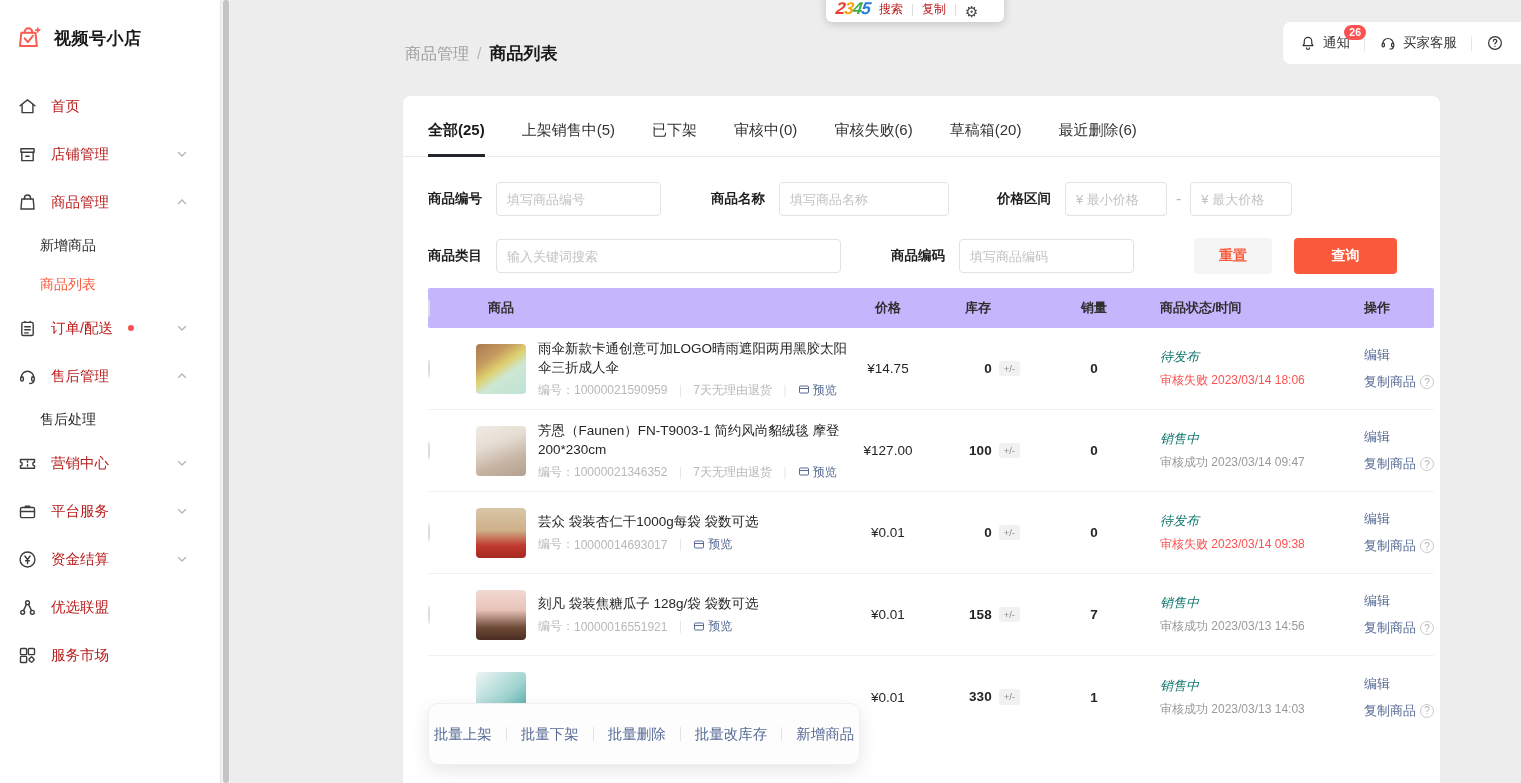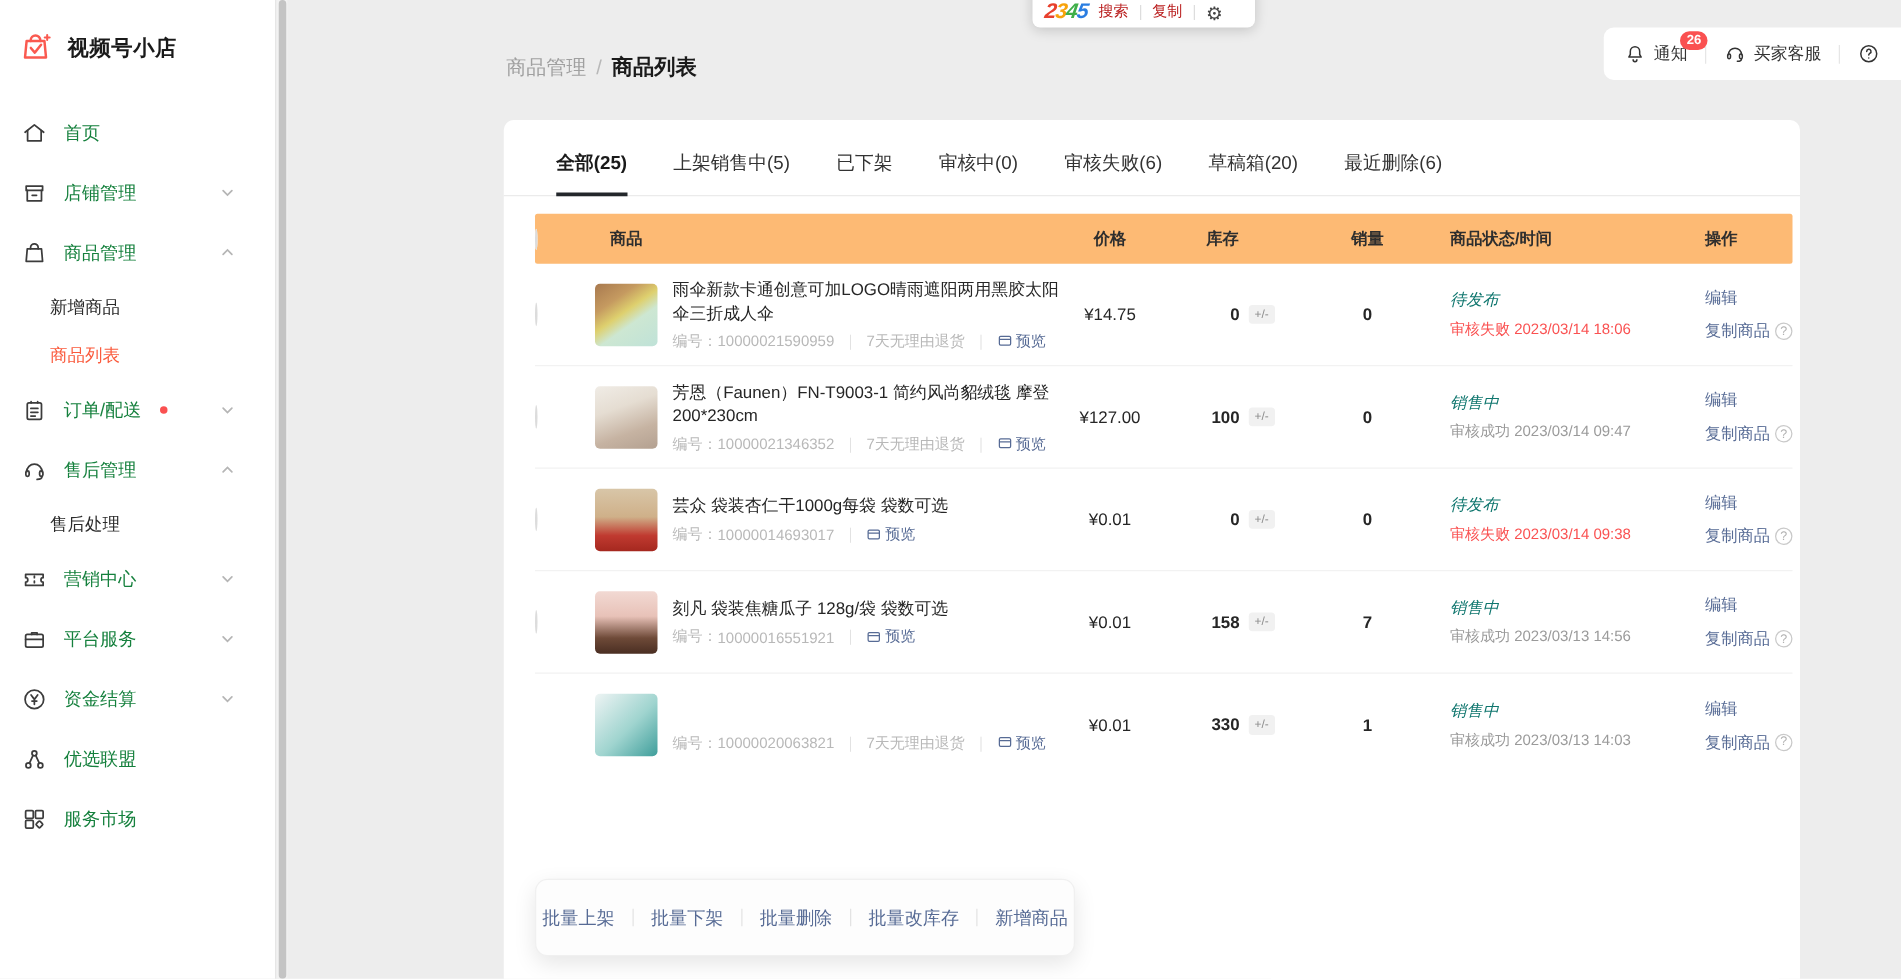--- a/index.html
+++ b/index.html
@@ -9,21 +9,21 @@
     background:#ededed; color:#262626; position:relative;
   }
   svg { display:block; }
 
   
   .sidebar { position:absolute; left:0; top:0; width:220px; height:783px; background:#fff; }
   .logo-row { display:flex; align-items:center; gap:11px; padding:24px 0 0 15px; }
   .logo-title { font-size:17px; font-weight:700; color:#1a1a1a; letter-spacing:.5px; }
   .nav { position:absolute; left:0; top:82px; width:100%; }
   .nav-item { position:relative; height:48px; display:flex; align-items:center; gap:13px; padding-left:17px; cursor:pointer; }
-  .nav-item .lbl { font-size:14.5px; color:#15803d; }
+  .nav-item .lbl { font-size:14.5px; color:#b91c1c; }
   .nav-sub { height:39px; display:flex; align-items:center; padding-left:40px; cursor:pointer; }
   .nav-sub .lbl { font-size:14px; color:#2b2b2b; }
   .nav-sub .lbl.active { color:#fa5a3c; }
   .chev { position:absolute; right:32px; top:50%; transform:translateY(-50%); color:#b5b5b5; }
   .red-dot { width:6px; height:6px; border-radius:50%; background:#fa5151; margin-left:2px; }
 
   .scroll-strip { position:absolute; left:220px; top:0; width:10px; height:783px; background:#f2f2f2; border-left:1px solid #e6e6e6;}
   .scroll-thumb { position:absolute; left:2px; top:0; width:6px; height:783px; border-radius:3px; background:#c4c4c4; }
 
   
@@ -43,40 +43,40 @@
     border-radius:6px; box-shadow:0 2px 10px rgba(0,0,0,.18); display:flex; align-items:flex-end;
     padding:0 10px 3px 10px; gap:9px; }
   .ext-logo { font-style:italic; font-weight:800; font-size:17px; letter-spacing:-1px; transform:skewX(-8deg); }
   .ext-link { font-size:12px; color:#b91c1c; cursor:pointer; padding-bottom:1px; }
   .ext-div { width:1px; height:12px; background:#ddd; margin-bottom:3px; }
   .ext-gear { font-size:15px; color:#444; cursor:pointer; line-height:1; }
 
   
   .card { position:absolute; left:403px; top:96px; width:1037px; height:700px; background:#fff; border-radius:8px 8px 0 0; }
 
-  .tabs { display:flex; gap:37px; padding:0 42px; margin-top:25px; border-bottom:1px solid #ebebeb; }
+  .tabs { display:flex; gap:37px; padding:0 25px; margin-top:25px; border-bottom:1px solid #ebebeb; }
   .tab { font-size:15px; color:#333; padding-bottom:16px; position:relative; cursor:pointer; white-space:nowrap; }
   .tab.active { color:#1a1a1a; font-weight:700; }
   .tab.active:after { content:""; position:absolute; left:0; right:0; bottom:-1px; height:3px; background:#23272b; }
 
   .filters { padding:0 25px; margin-top:25px; }
   .f-row { display:flex; align-items:center; margin-bottom:22px; }
   .f-label { font-size:13.5px; font-weight:700; color:#1f1f1f; margin-right:14px; white-space:nowrap; }
   .f-input { height:34px; border:1px solid #e2e2e2; border-radius:4px; padding:0 10px; font-size:13px; color:#333;
     font-family:inherit; outline:none; background:#fff; }
   .f-input::placeholder { color:#c2c2c2; }
   .dash { margin:0 9px; color:#bbb; }
   .btn { height:36px; border:none; border-radius:4px; font-size:14px; font-weight:700; cursor:pointer; font-family:inherit; }
   .btn-reset { width:78px; background:#f5f5f5; color:#fa5a3c; margin-left:60px; }
   .btn-query { width:103px; background:#fa5a3c; color:#fff; margin-left:22px; }
 
   
   .table { padding:0 6px 0 25px; margin-top:14px; }
   .tgrid { display:grid; grid-template-columns:48px 372px 80px 100px 132px 204px 1fr; align-items:center; }
-  .thead { background:#fdba74; height:40px; font-size:13px; font-weight:700; color:#2e2e2e; border-radius:2px; }
+  .thead { background:#c4b5fd; height:40px; font-size:13px; font-weight:700; color:#2e2e2e; border-radius:2px; }
   .thead .h-prod { padding-left:12px; }
   .th-c { text-align:center; }
   .trow { height:82px; border-bottom:1px solid #f2f2f2; }
   .ck { width:17px; height:17px; border:1px solid #dcdcdc; border-radius:50%; background:#fff; margin:0 auto; cursor:pointer; }
 
   .prod { display:flex; align-items:center; gap:12px; }
   .pimg { width:50px; height:50px; border-radius:4px; flex:none; }
   .img-0 { background:linear-gradient(145deg,#a8794f 0%,#c59a60 28%,#ded06e 46%,#cde7d2 62%,#bfe2d8 100%); }
   .img-1 { background:linear-gradient(160deg,#f0ece6 0%,#e5ddd2 35%,#c6b3a2 70%,#b3a090 100%); }
   .img-2 { background:linear-gradient(180deg,#d8c6a8 0%,#cfb089 45%,#c03a30 75%,#a5281f 100%); }
@@ -343,20 +343,40 @@
   <div class="tabs">
     <div class="tab active">全部(25)</div>
     <div class="tab">上架销售中(5)</div>
     <div class="tab">已下架</div>
     <div class="tab">审核中(0)</div>
     <div class="tab">审核失败(6)</div>
     <div class="tab">草稿箱(20)</div>
     <div class="tab">最近删除(6)</div>
   </div>
 
+  <div class="filters">
+    <div class="f-row">
+      <span class="f-label">商品编号</span>
+      <input class="f-input" style="width: 165px;" placeholder="填写商品编号">
+      <span class="f-label" style="margin-left:50px">商品名称</span>
+      <input class="f-input" style="width: 170px;" placeholder="填写商品名称">
+      <span class="f-label" style="margin-left:48px">价格区间</span>
+      <input class="f-input" style="width: 102px;" placeholder="¥ 最小价格">
+      <span class="dash">-</span>
+      <input class="f-input" style="width: 102px;" placeholder="¥ 最大价格">
+    </div>
+    <div class="f-row" style="margin-bottom:0">
+      <span class="f-label">商品类目</span>
+      <input class="f-input" style="width: 345px;" placeholder="输入关键词搜索">
+      <span class="f-label" style="margin-left:50px">商品编码</span>
+      <input class="f-input" style="width: 175px;" placeholder="填写商品编码">
+      <button class="btn btn-reset">重置</button>
+      <button class="btn btn-query">查询</button>
+    </div>
+  </div>
 
   <div class="table">
 
     <div class="tgrid thead">
       <div><span class="ck"></span></div>
       <div class="h-prod">商品</div>
       <div class="th-c">价格</div>
       <div class="th-c">库存</div>
       <div class="th-c">销量</div>
       <div>商品状态/时间</div>

